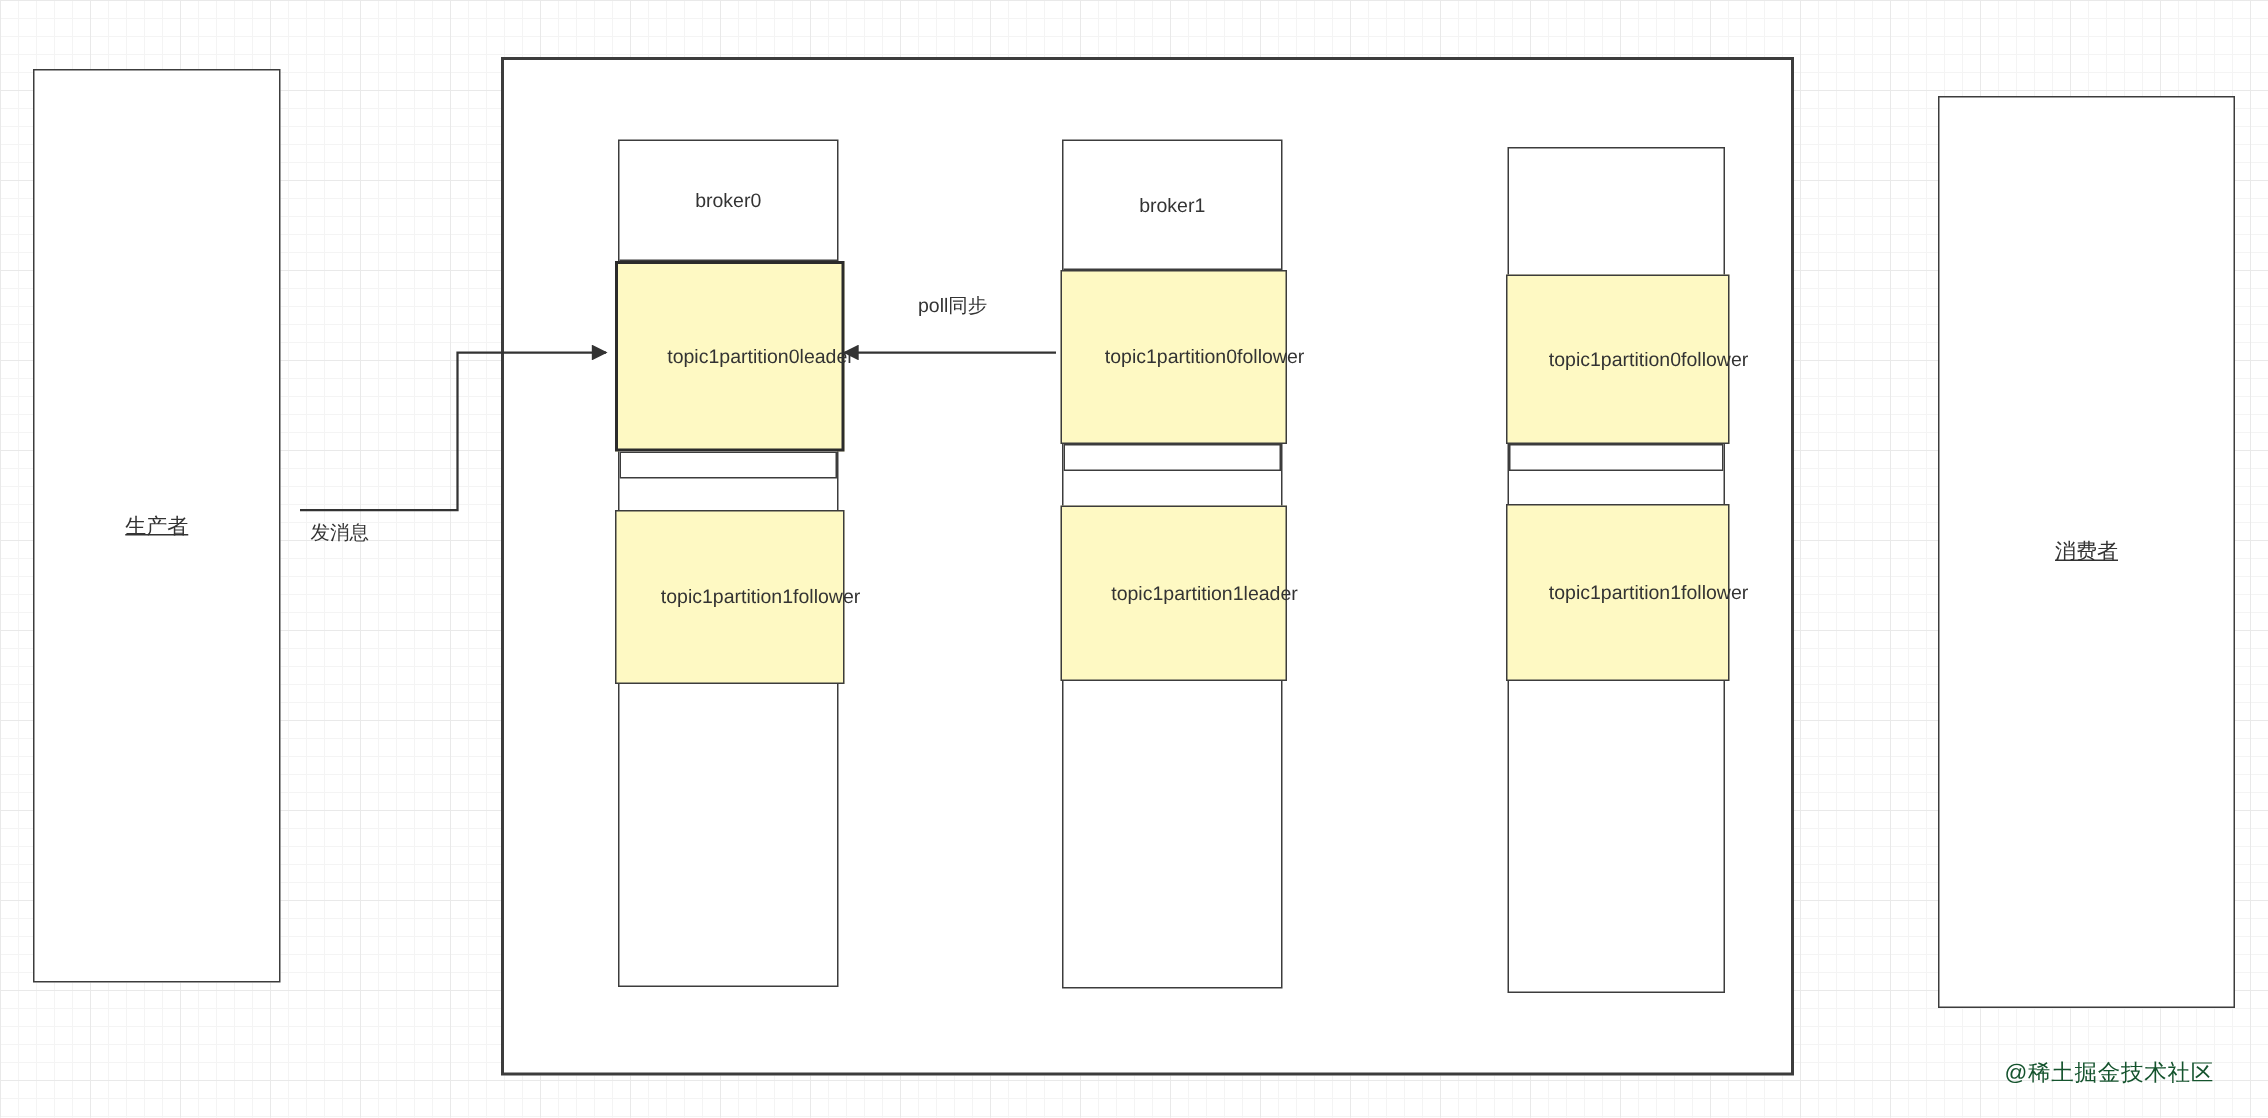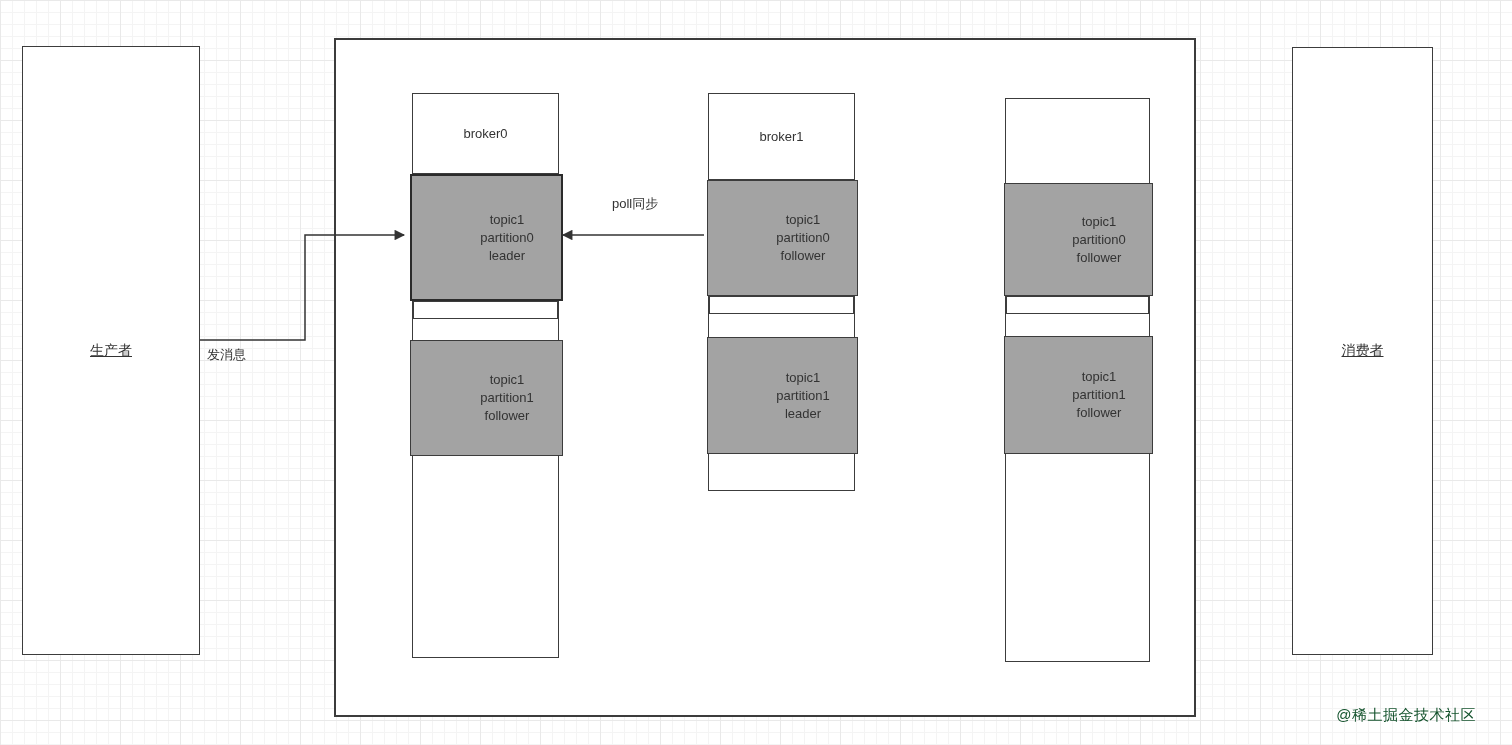--- a/index.html
+++ b/index.html
@@ -31,24 +31,24 @@
   }
   .broker-col { position:absolute; background:#fff; border:1.5px solid #3c3c3c; }
   .col-header {
     position:absolute; top:0; left:0; right:0;
     border-bottom:1.5px solid #3c3c3c;
     display:flex; align-items:center; justify-content:center;
     font-size:13px;
   }
   .partition {
     position:absolute;
-    background:#a3a3a3;
+    background:#fef9c3;
     border:1.5px solid #3c3c3c;
     display:flex;
-    flex-direction:column;
+    flex-direction:row;
     align-items:center;
     justify-content:center;
     font-size:13px;
     line-height:18px;
     text-align:center;
     padding-left:41px;
   }
   .partition.leader-emph { border-width:2px; border-color:#2b2b2b; }
   .band {
     position:absolute;
@@ -74,21 +74,21 @@
     right:36px;
     bottom:20px;
     font-size:15px;
     color:#14532d;
     letter-spacing:0.5px;
   }
 </style>
 </head>
 <body>
 
-<div class="box center-label" style="left:22px; top:46px; width:178px; height:609px;">
+<div class="box center-label" style="left:22px; top:46px; width:165px; height:609px;">
   <span>生产者</span>
 </div>
 
 <div class="box" style="left:334px; top:38px; width:862px; height:679px; border-width:2px;">
 
   <div class="broker-col" style="left:76px; top:53px; width:147px; height:565px;">
     <div class="col-header" style="height:80px;">
       <span>broker0</span>
     </div>
     <div class="partition leader-emph" style="left:-3px; top:80px; width:153px; height:127px;">
@@ -97,21 +97,21 @@
       <span>leader</span>
     </div>
     <div class="band" style="top:207px;"></div>
     <div class="partition" style="left:-3px; top:246px; width:153px; height:116px;">
       <span>topic1</span>
       <span>partition1</span>
       <span>follower</span>
     </div>
   </div>
 
-  <div class="broker-col" style="left:372px; top:53px; width:147px; height:398px;">
+  <div class="broker-col" style="left:372px; top:53px; width:147px; height:566px;">
     <div class="col-header" style="height:86px;">
       <span>broker1</span>
     </div>
     <div class="partition" style="left:-2px; top:86px; width:151px; height:116px;">
       <span>topic1</span>
       <span>partition0</span>
       <span>follower</span>
     </div>
     <div class="band" style="top:202px;"></div>
     <div class="partition" style="left:-2px; top:243px; width:151px; height:117px;">
@@ -130,21 +130,21 @@
     <div class="band" style="top:197px;"></div>
     <div class="partition" style="left:-2px; top:237px; width:149px; height:118px;">
       <span>topic1</span>
       <span>partition1</span>
       <span>follower</span>
     </div>
   </div>
 
 </div>
 
-<div class="box center-label" style="left:1292px; top:47px; width:141px; height:608px;">
+<div class="box center-label" style="left:1292px; top:64px; width:198px; height:608px;">
   <span>消费者</span>
 </div>
 
 <div class="arrow-label" style="left:207px; top:310px;margin-top:36px;">发消息</div>
 <div class="arrow-label" style="left:584px; top:195px;margin-left:28px;">poll同步</div>
 
 <svg class="arrows-overlay" width="1512" height="745" viewBox="0 0 1512 745">
   <defs>
     <marker id="arrowhead" viewBox="0 0 10 10" refX="9" refY="5" markerWidth="9" markerHeight="7" orient="auto-start-reverse">
       <path d="M0,0 L10,5 L0,10 z" fill="#333333"></path>

